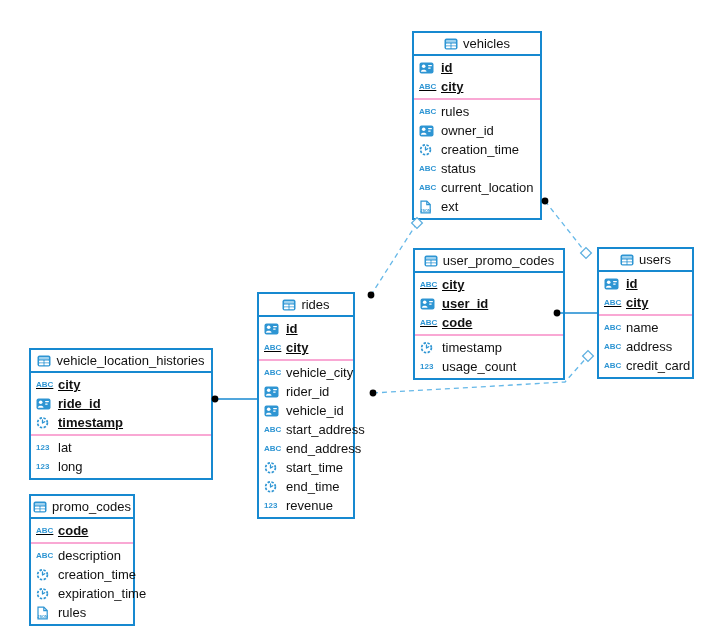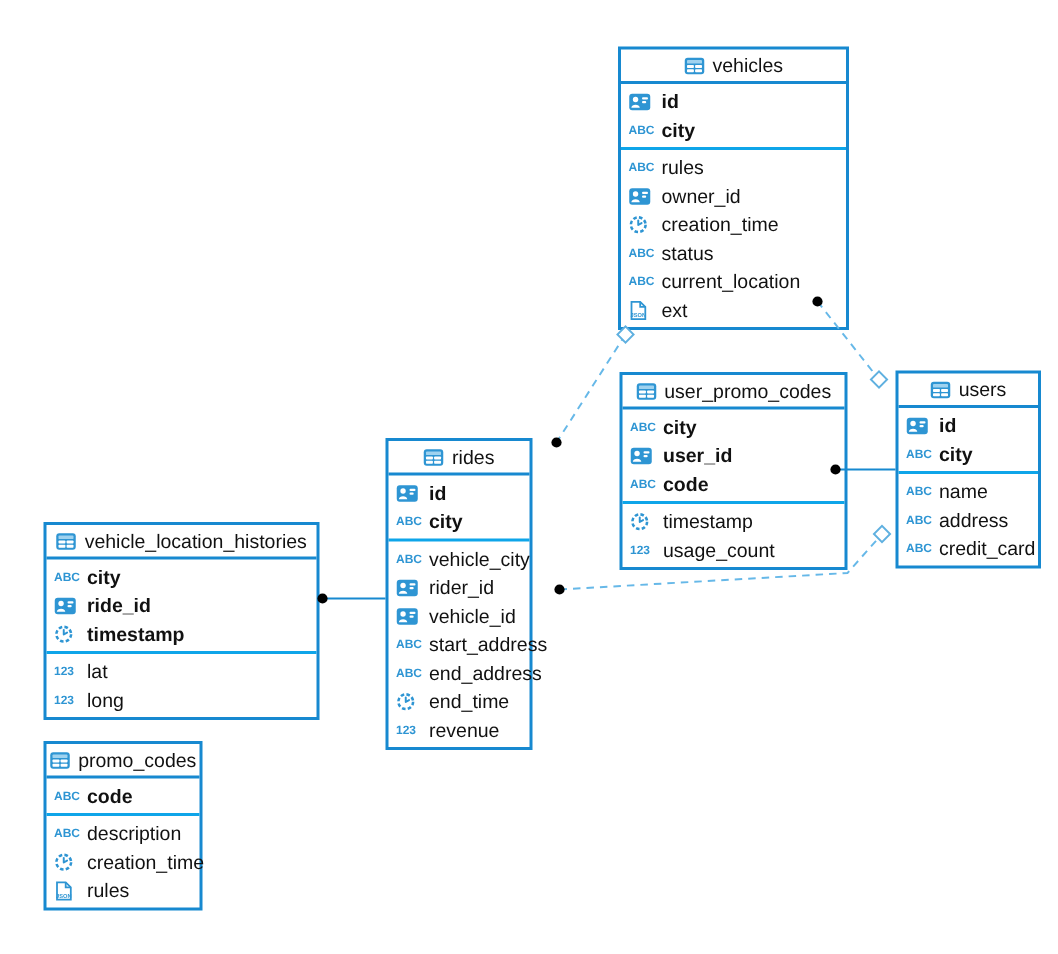--- a/index.html
+++ b/index.html
@@ -8,21 +8,21 @@
   .db-table{
     position:absolute;background:#ffffff;border:2px solid #1789d0;
     box-sizing:border-box;z-index:1;
   }
   .tbl-header{
     height:21px;display:flex;align-items:center;justify-content:center;gap:5px;
     border-bottom:2px solid #1789d0;font-size:13px;color:#111;padding:0 4px;
     white-space:nowrap;
   }
   .tbl-section{padding:2px 0;}
-  .tbl-section.pk{border-bottom:2px solid #0ea5e9;}
+  .tbl-section.pk{border-bottom:2px solid #f9a8d4;text-decoration:underline;}
   .col-row{
     height:19px;display:flex;align-items:center;gap:4px;padding:0 5px;
     font-size:13px;color:#111;white-space:nowrap;
   }
   .col-row.pk .col-name{font-weight:bold;}
   .type-ic{width:18px;min-width:18px;display:inline-flex;align-items:center;justify-content:flex-start;}
   .txt-ic{color:#2e95d3;font-size:8px;font-weight:bold;letter-spacing:0px;line-height:1;}
   .wires{position:absolute;left:0;top:0;z-index:2;pointer-events:none;}
 </style>
 </head>
@@ -47,21 +47,21 @@
       </g>
       <g>
         <polyline points="557,313 597,313" fill="none" stroke-width="1.3" stroke="#1789d0"></polyline>
         <circle cx="557" cy="313" r="3.4" fill="#000000"></circle>
       </g>
       <g>
         <polyline points="215,399 257,399" fill="none" stroke-width="1.3" stroke="#1789d0"></polyline>
         <circle cx="215" cy="399" r="3.4" fill="#000000"></circle>
       </g>
     </svg>
-<div class="db-table" style="left: 412px; top: 31px; width: 154px;">
+<div class="db-table" style="left: 412px; top: 31px; width: 130px;">
       <div class="tbl-header">
         <span class="tbl-ic" style="display: inline-flex;">
           <svg width="14" height="12" viewBox="0 0 14 12">
             <rect x="0.5" y="0.5" width="13" height="11" rx="2" fill="#2e95d3"></rect>
             <rect x="2" y="2" width="10" height="2.4" rx="0.6" fill="#9fd2ef"></rect>
             <rect x="2" y="5.4" width="4.6" height="2" rx="0.5" fill="#fff"></rect>
             <rect x="7.4" y="5.4" width="4.6" height="2" rx="0.5" fill="#fff"></rect>
             <rect x="2" y="8.2" width="4.6" height="2" rx="0.5" fill="#fff"></rect>
             <rect x="7.4" y="8.2" width="4.6" height="2" rx="0.5" fill="#fff"></rect>
           </svg>
@@ -330,20 +330,29 @@
           </span>
           <span class="col-name">end_address</span>
         </div>
         <div class="col-row col">
           <span class="type-ic">
             <svg width="13" height="13" viewBox="0 0 13 13">
               <circle cx="6.5" cy="6.8" r="4.9" fill="none" stroke="#2e95d3" stroke-width="1.7" stroke-dasharray="2.4 1.5"></circle>
               <path d="M6.5 7 L6.5 3.9 M6.5 7 L8.7 5.7" stroke="#2e95d3" stroke-width="1.3" stroke-linecap="round" fill="none"></path>
             </svg>
           </span>
+          <span class="col-name">start_time</span>
+        </div>
+        <div class="col-row col">
+          <span class="type-ic">
+            <svg width="13" height="13" viewBox="0 0 13 13">
+              <circle cx="6.5" cy="6.8" r="4.9" fill="none" stroke="#2e95d3" stroke-width="1.7" stroke-dasharray="2.4 1.5"></circle>
+              <path d="M6.5 7 L6.5 3.9 M6.5 7 L8.7 5.7" stroke="#2e95d3" stroke-width="1.3" stroke-linecap="round" fill="none"></path>
+            </svg>
+          </span>
           <span class="col-name">end_time</span>
         </div>
         <div class="col-row col">
           <span class="type-ic">
             <span class="txt-ic">123</span>
           </span>
           <span class="col-name">revenue</span>
         </div>
       </div>
     </div>
@@ -435,20 +444,29 @@
           <span class="col-name">description</span>
         </div>
         <div class="col-row col">
           <span class="type-ic">
             <svg width="13" height="13" viewBox="0 0 13 13">
               <circle cx="6.5" cy="6.8" r="4.9" fill="none" stroke="#2e95d3" stroke-width="1.7" stroke-dasharray="2.4 1.5"></circle>
               <path d="M6.5 7 L6.5 3.9 M6.5 7 L8.7 5.7" stroke="#2e95d3" stroke-width="1.3" stroke-linecap="round" fill="none"></path>
             </svg>
           </span>
           <span class="col-name">creation_time</span>
+        </div>
+        <div class="col-row col">
+          <span class="type-ic">
+            <svg width="13" height="13" viewBox="0 0 13 13">
+              <circle cx="6.5" cy="6.8" r="4.9" fill="none" stroke="#2e95d3" stroke-width="1.7" stroke-dasharray="2.4 1.5"></circle>
+              <path d="M6.5 7 L6.5 3.9 M6.5 7 L8.7 5.7" stroke="#2e95d3" stroke-width="1.3" stroke-linecap="round" fill="none"></path>
+            </svg>
+          </span>
+          <span class="col-name">expiration_time</span>
         </div>
         <div class="col-row col">
           <span class="type-ic">
             <svg width="13" height="14" viewBox="0 0 13 14">
               <path d="M2 1.2 h5.8 l3.4 3.4 V12.8 H2 Z" fill="none" stroke="#2e95d3" stroke-width="1.2"></path>
               <path d="M7.8 1.2 V4.6 H11.2" fill="none" stroke="#2e95d3" stroke-width="1.2"></path>
               <text x="6.5" y="11.6" text-anchor="middle" font-size="3.8" font-weight="bold" fill="#2e95d3" font-family="Liberation Sans,sans-serif">JSON</text>
             </svg>
           </span>
           <span class="col-name">rules</span>

